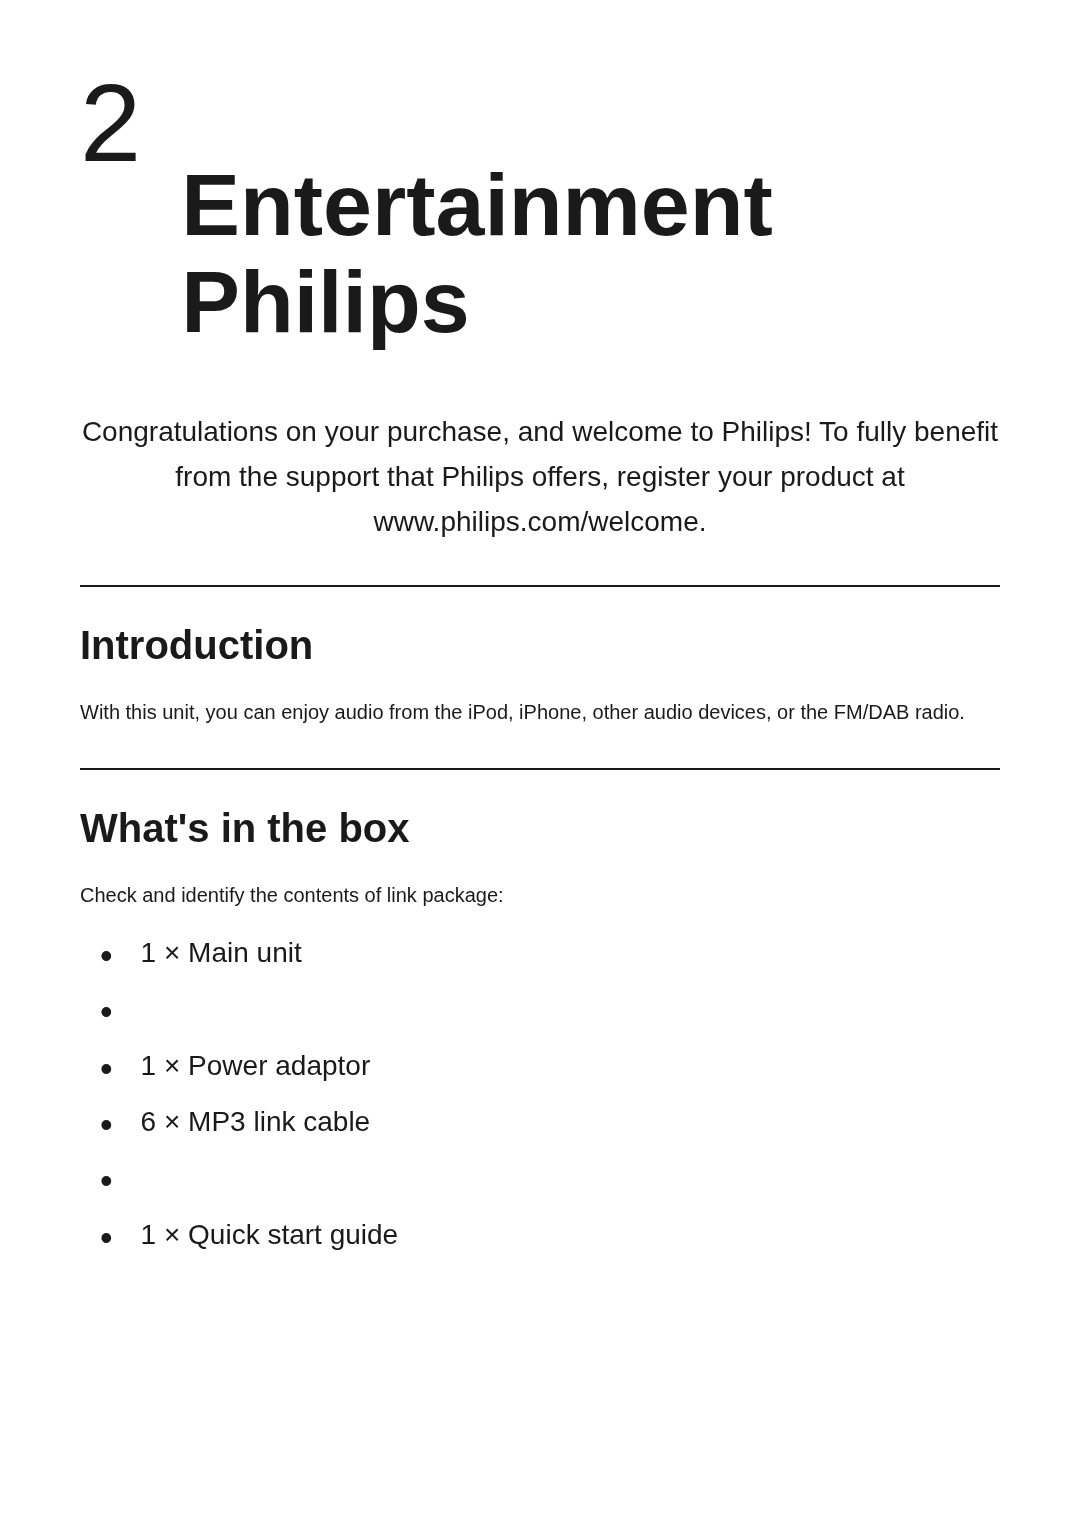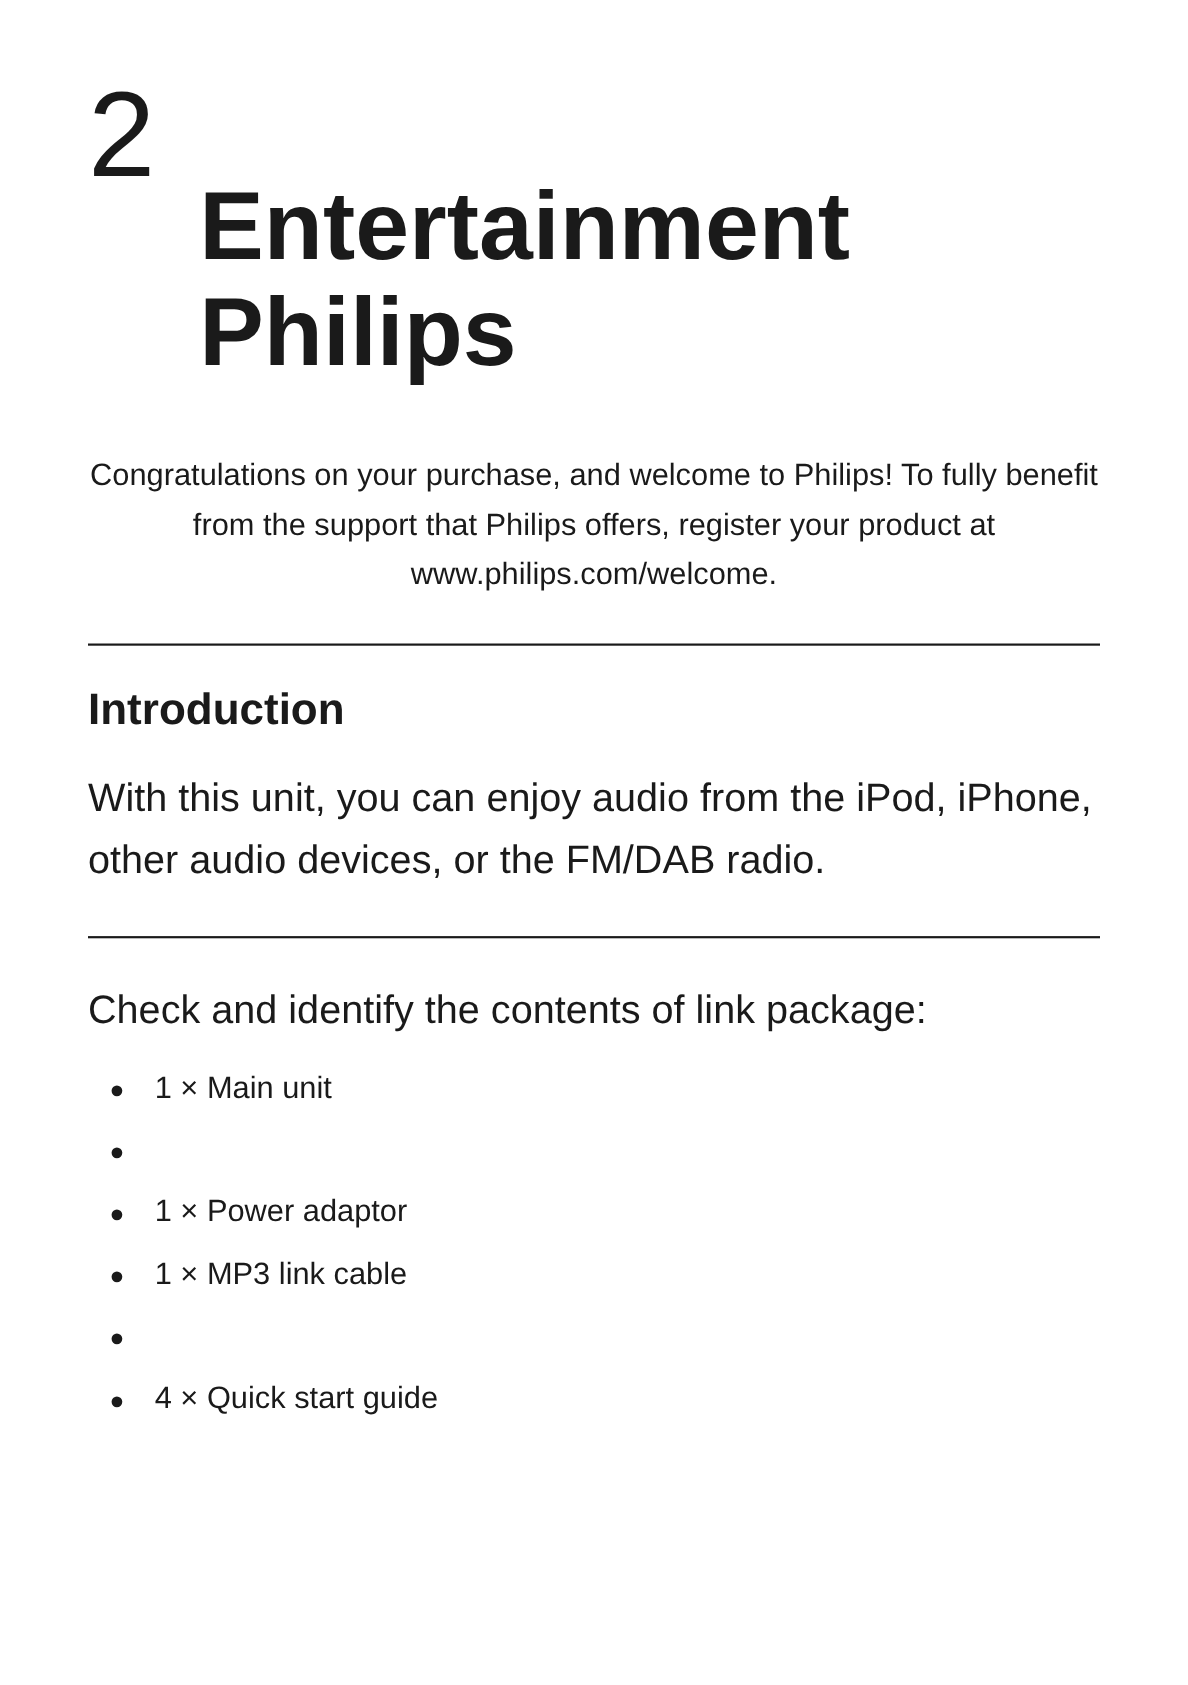--- a/index.html
+++ b/index.html
@@ -57,21 +57,21 @@
     }
 
     .section-heading {
       font-size: 40px;
       font-weight: 700;
       font-family: Liberation Sans, sans-serif;
       margin-bottom: 28px;
     }
 
     .section-paragraph {
-      font-size: 36px;
+      font-size: 20px;
       line-height: 1.6;
       margin-bottom: 8px;
       font-family: Arial, sans-serif;
       font-weight: 400;
     }
 
     .section-paragraph + .section-paragraph {
       margin-top: 4px;
     }
 
@@ -114,38 +114,39 @@
 <hr class="divider">
 
 <div>
   <h2 class="section-heading">Introduction</h2>
   <p class="section-paragraph">With this unit, you can enjoy audio from the iPod, iPhone, other audio devices, or the FM/DAB radio.</p>
 </div>
 
 <hr class="divider">
 
 <div>
+  <h2 class="section-heading">What's in the box</h2>
   <p class="section-paragraph">Check and identify the contents of link package:</p>
   <ul class="bullet-list">
   <li>
         <span class="bullet-dot">•</span>
         <span>1 × Main unit</span>
       </li>
       <li>
         <span class="bullet-dot">•</span>
       </li>
       <li>
         <span class="bullet-dot">•</span>
         <span>1 × Power adaptor</span>
       </li>
       <li>
         <span class="bullet-dot">•</span>
-        <span>1 × MP3 link cable</span>
+        <span>6 × MP3 link cable</span>
       </li>
       <li>
         <span class="bullet-dot">•</span>
       </li>
       <li>
         <span class="bullet-dot">•</span>
-        <span>4 × Quick start guide</span>
+        <span>1 × Quick start guide</span>
       </li>
     </ul>
 </div>
 
 </body></html>

